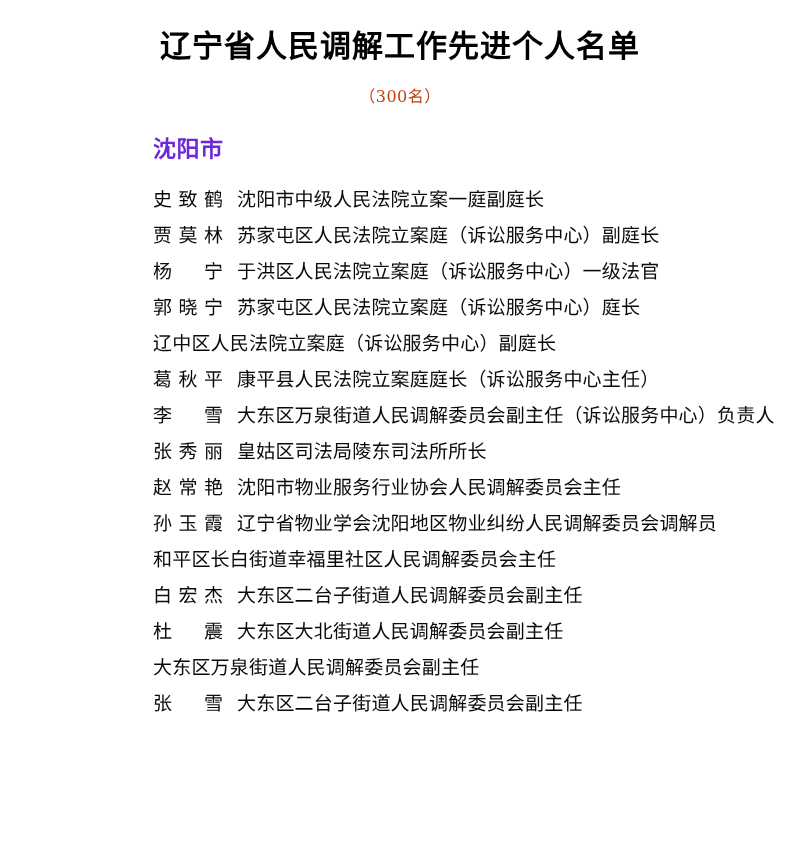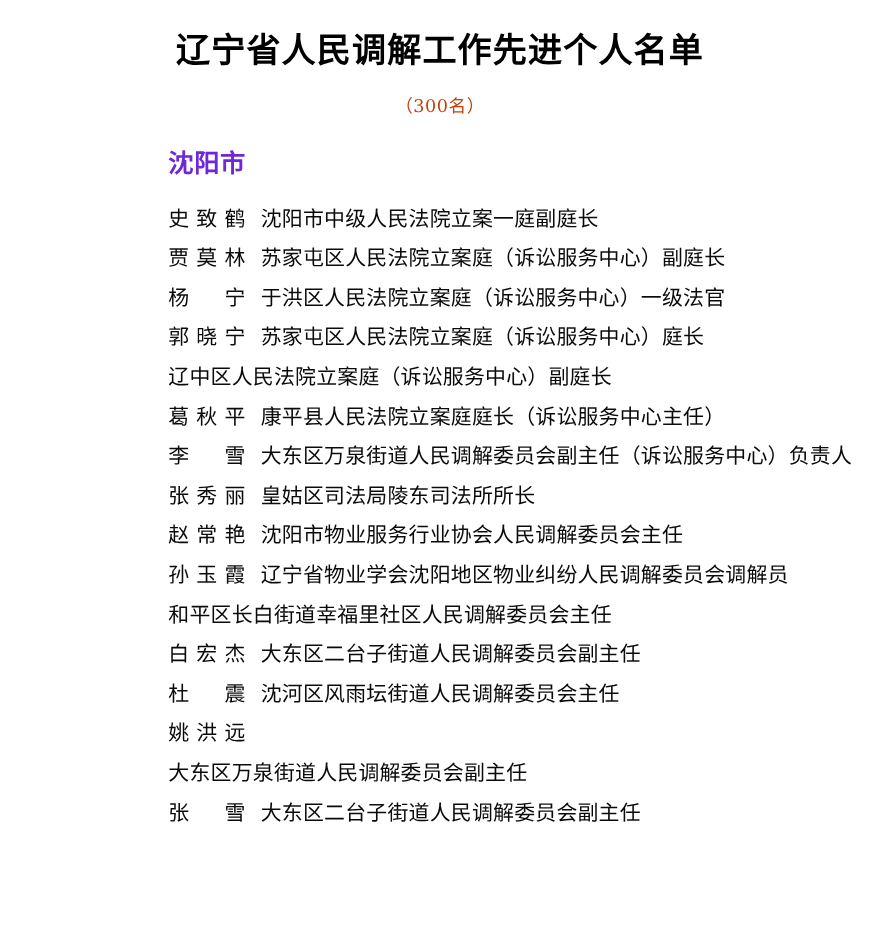--- a/index.html
+++ b/index.html
@@ -157,24 +157,23 @@
           </li>
           <li class="entry">
             <span class="entry-desc">和平区长白街道幸福里社区人民调解委员会主任</span>
           </li>
           <li class="entry">
             <span class="entry-name">白宏杰</span>
             <span class="entry-desc">大东区二台子街道人民调解委员会副主任</span>
           </li>
           <li class="entry">
             <span class="entry-name name-2">杜震</span>
-            <span class="entry-desc">沈河区风雨坛街道人民调解委员会主任</span>
+            <span class="entry-desc">大东区大北街道人民调解委员会副主任</span>
           </li>
           <li class="entry">
-            <span class="entry-name">姚洪远</span>
           </li>
           <li class="entry">
             <span class="entry-desc">大东区万泉街道人民调解委员会副主任</span>
           </li>
           <li class="entry">
             <span class="entry-name name-2">张雪</span>
             <span class="entry-desc">大东区二台子街道人民调解委员会副主任</span>
           </li>
         </ul>
     </div>

